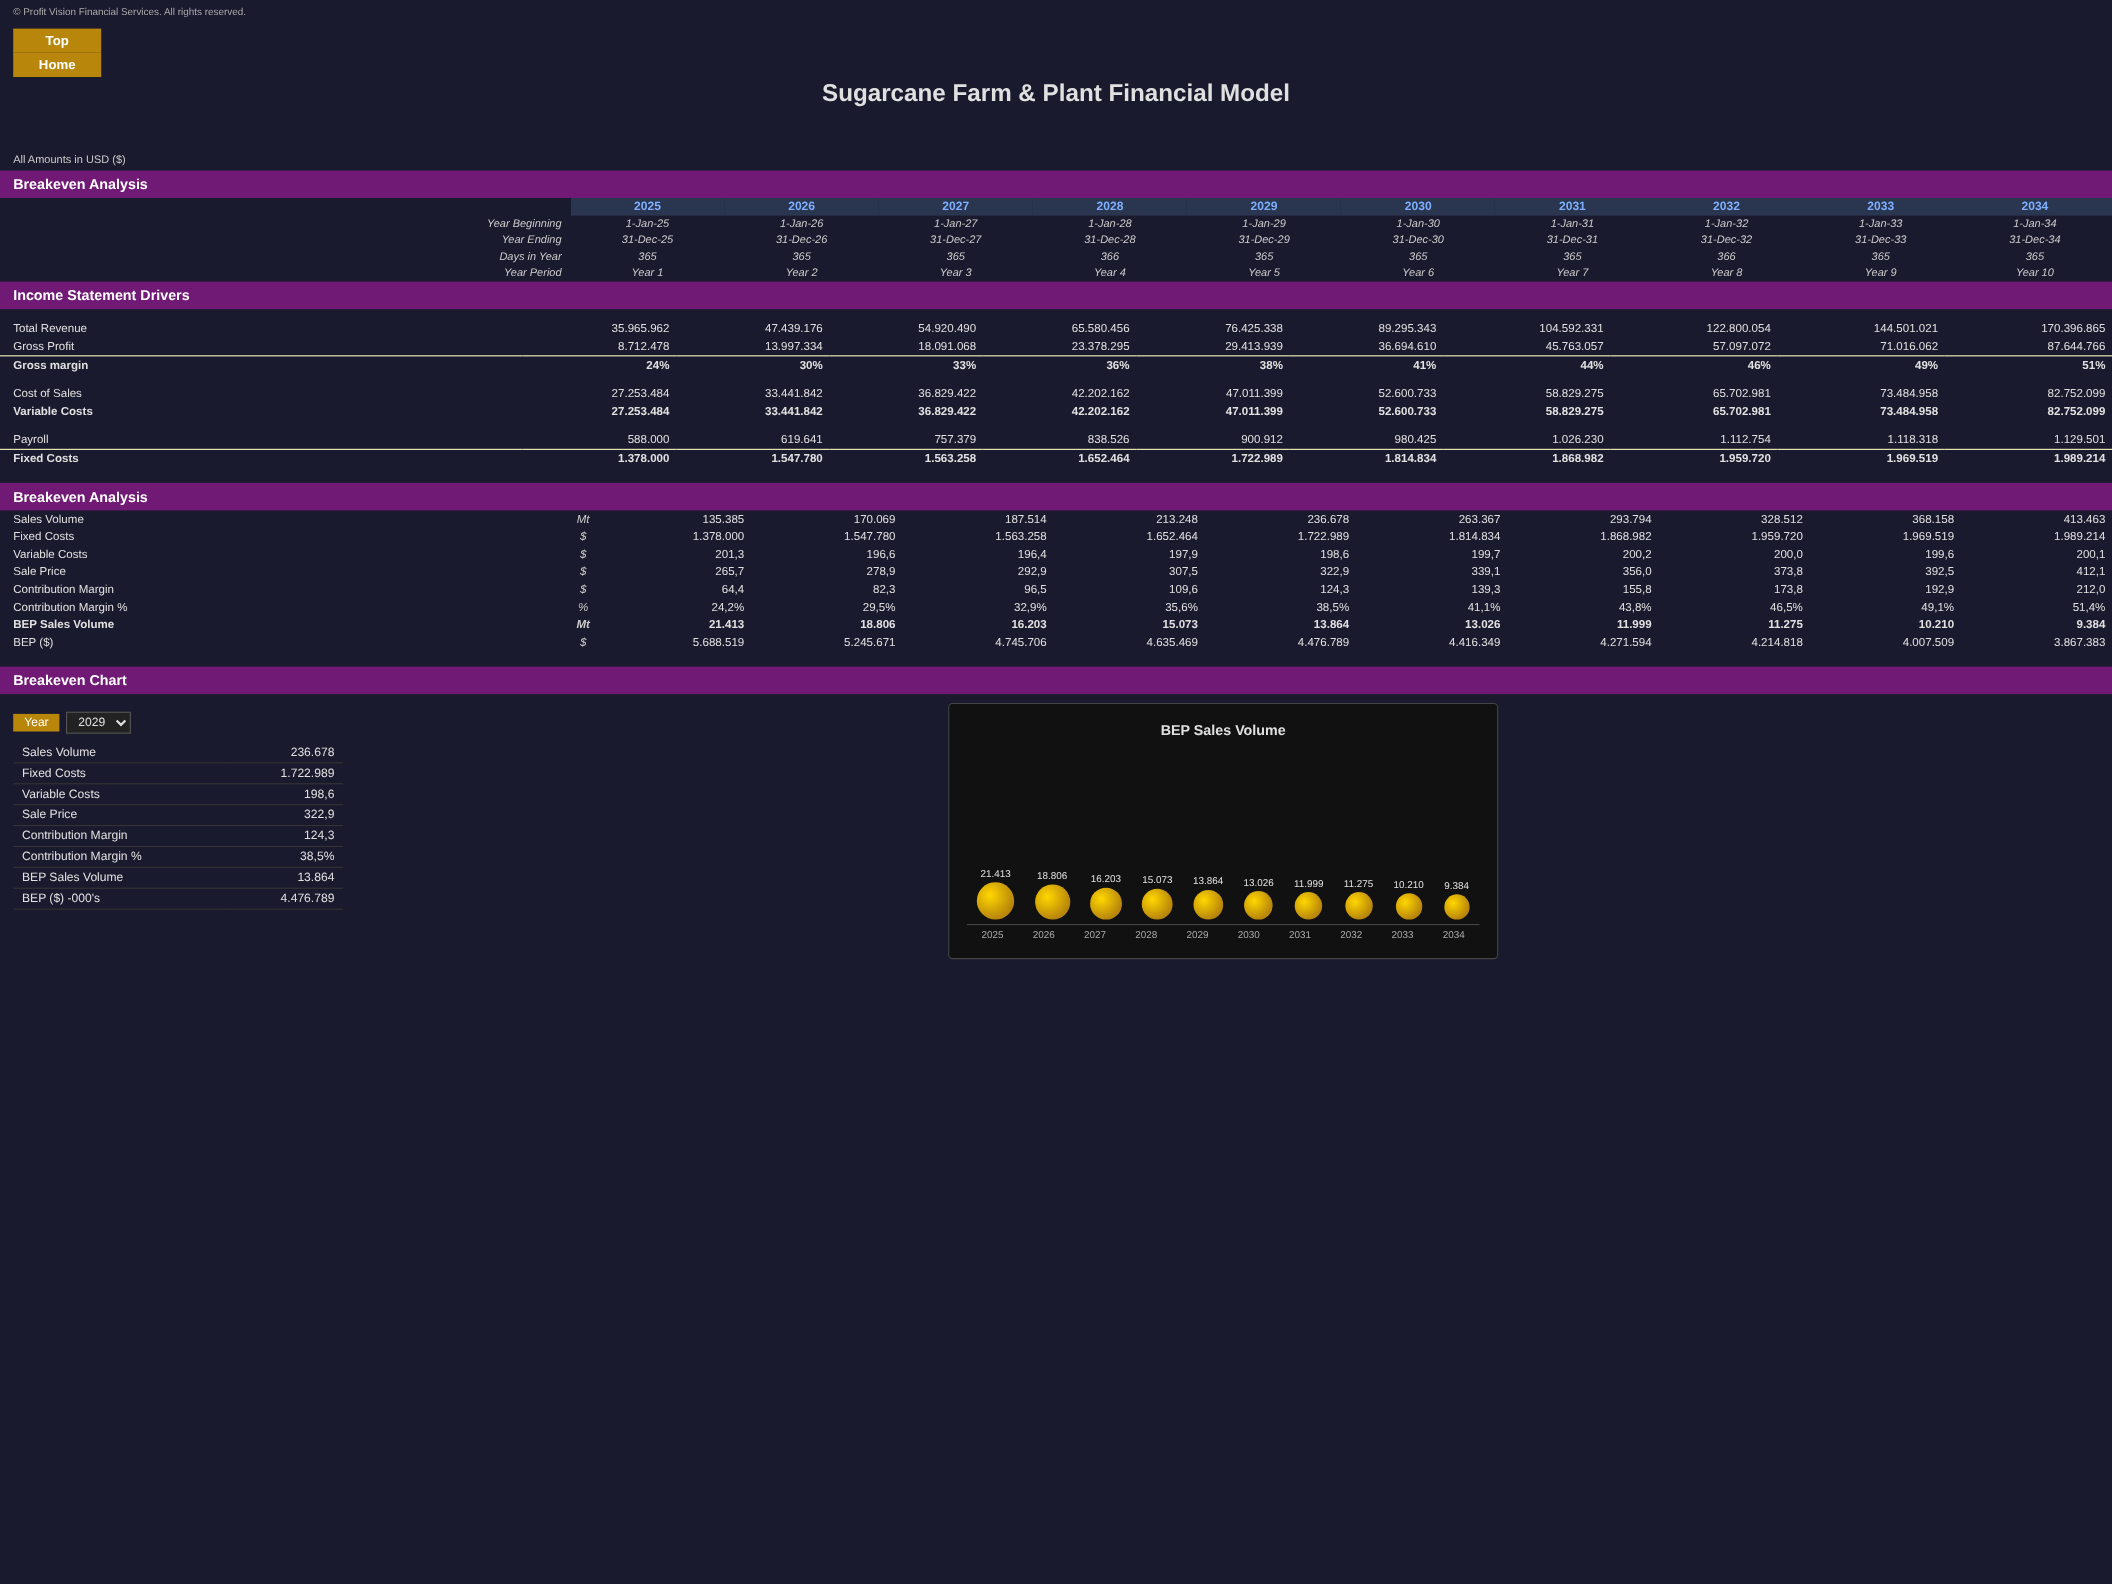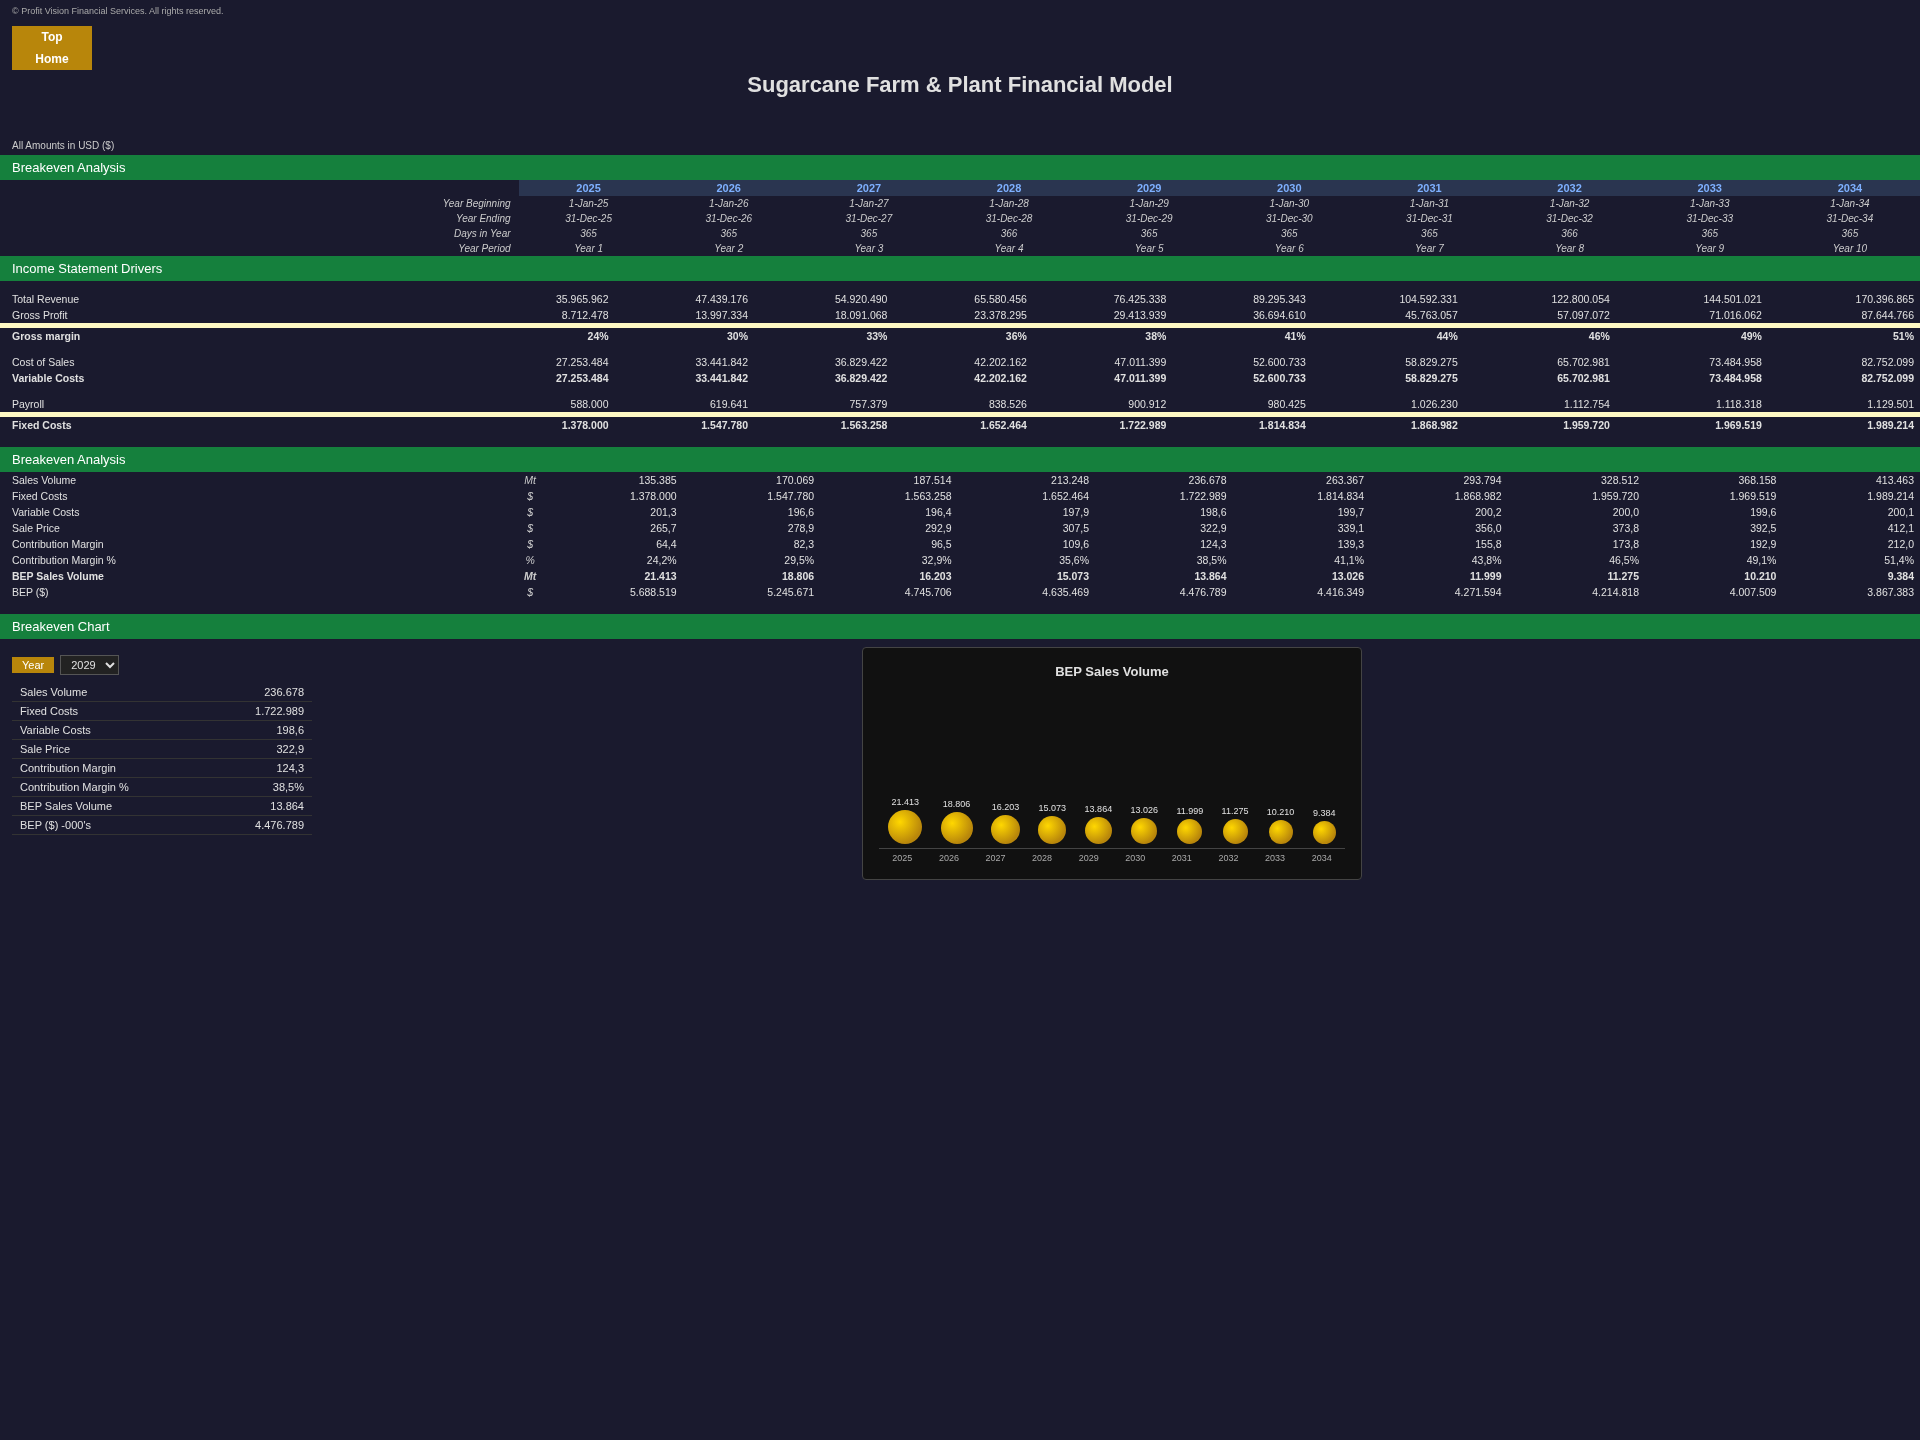--- a/index.html
+++ b/index.html
@@ -42,24 +42,24 @@
       position: absolute;
       top: 40px;
       left: 0; right: 0;
     }
     .currency-note {
       font-size: 10px;
       color: #ccc;
       padding: 2px 12px 4px;
     }
     .section-header {
-      background: #15803d;
+      background: #701a75;
       color: #fff;
       font-size: 13px;
-      font-weight: normal;
+      font-weight: bold;
       padding: 5px 12px;
       width: 100%;
     }
     .data-table {
       width: 100%;
       border-collapse: collapse;
       font-size: 10.5px;
     }
     .data-table td, .data-table th {
       padding: 2px 6px;
@@ -90,21 +90,21 @@
       min-width: 100px;
     }
     .year-row td {
       font-style: italic;
       color: #ccc;
       font-size: 10px;
       text-align: center;
     }
     .year-row td:first-child { text-align: right; padding-right: 6px; }
     .bold-row td { font-weight: bold; text-align: right; }
-    .separator-row td { border-top: 5px solid #fef9c3; }
+    .separator-row td { border-top: 1px solid #fef9c3; }
     .chart-container {
       background: #111;
       border: 1px solid #444;
       border-radius: 4px;
       padding: 16px;
       width: 500px;
       margin: 0 auto;
       position: relative;
     }
     .chart-title {

